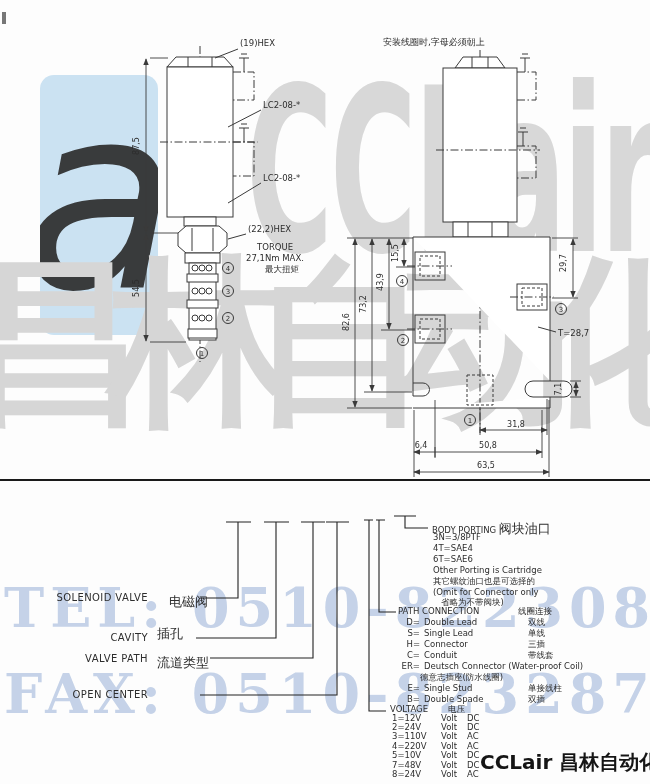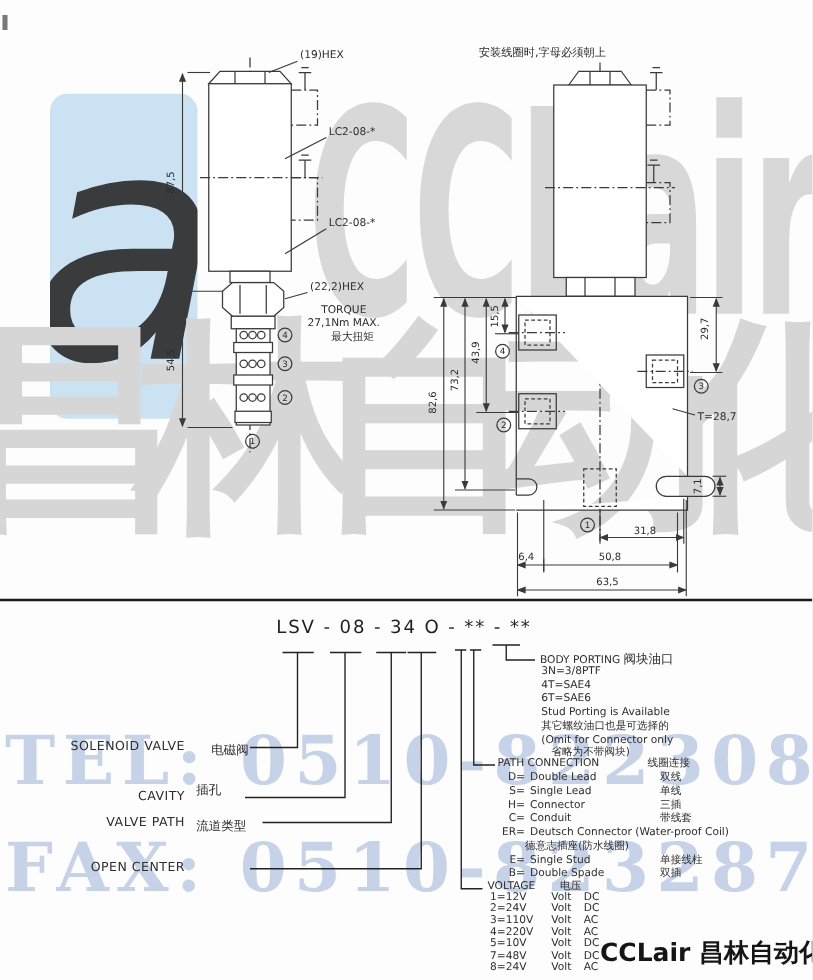--- a/index.html
+++ b/index.html
@@ -8,21 +8,21 @@
   .abs{position:absolute}
   
   .wm-brand{font-weight:bold;color:#d8d8d8;font-size:228px;line-height:1;letter-spacing:-6px;
             transform:scaleX(.52);transform-origin:0 0;white-space:nowrap}
   .wm-cjk{font-weight:bold;color:#d6d6d6;font-size:180px;line-height:1;letter-spacing:-38px;white-space:nowrap}
   .wm-tel{font-family:"DejaVu Serif",serif;font-weight:bold;font-size:54px;letter-spacing:6px;
           color:#9db4d9;opacity:.58;white-space:nowrap}
   .logo{background:#cbe2f2;border-radius:14px;overflow:hidden}
   
   .en10{font-size:10px;letter-spacing:.4px;white-space:nowrap}
-  .cn9{font-size:10px;white-space:nowrap}
+  .cn9{font-size:13px;white-space:nowrap}
   .s85{font-size:8.5px;white-space:nowrap;line-height:1.15}
   .right{text-align:right}
   .code{font-size:14.5px;letter-spacing:1.5px;color:#1f1f1f;white-space:nowrap;font-weight:500}
   .footer-brand{font-size:20px;font-weight:600;color:#151515;white-space:nowrap}
   .divider{background:#1a1a1a}
   svg{overflow:visible}
   svg text{fill:#2d2d2d;font-family:"DejaVu Sans",sans-serif}
   .ln{stroke:#3a3a3a;stroke-width:1;fill:none}
   .lnf{stroke:#3a3a3a;stroke-width:1;fill:#ffffff}
   .dd{stroke-dasharray:8 2.5 1.5 2.5}
@@ -209,21 +209,20 @@
         <circle class="ln" cx="561" cy="309" r="5.5"></circle>
         <text class="t7" x="561" y="311.5" text-anchor="middle">3</text>
         <circle class="ln" cx="470" cy="420" r="5.5"></circle>
         <text class="t7" x="470" y="422.5" text-anchor="middle">1</text>
       </g>
     </g>
   </svg>
 
   <div class="abs divider" style="left:0;top:479px;width:650px;height:2px"></div>
 
-  <div class="abs code" style="left:221px;top:494px">LSV - 08 - 34 O - ** - **</div>
 
   <svg class="abs" style="left:0;top:480px" width="650" height="304" viewBox="0 0 650 304">
     <g stroke="#222" stroke-width="1.1" fill="none">
       <path d="M226,42 H251 M238,42 V118 H200"></path>
       <path d="M264,42 H289 M276,42 V158 H196"></path>
       <path d="M301,42 H325 M313,42 V178 H210"></path>
       <path d="M326,42 H349 M337,42 V215 H200"></path>
       <path d="M364,40 H373 M369,40 V231 H386"></path>
       <path d="M376,40 H385 M379,40 V132 H396"></path>
       <path d="M394,36 H416 M405,36 V48 H428"></path>
@@ -239,21 +238,21 @@
   <div class="abs en10 right" style="left:18px;top:689px;width:130px">OPEN CENTER</div>
 
   <div>
     <div class="abs s85" style="left:432px;top:522px">
       <span>BODY PORTING</span>
       <span class="cn9">阀块油口</span>
     </div>
     <div class="abs s85" style="left:433px;top:533px">3N=3/8PTF</div>
     <div class="abs s85" style="left:433px;top:544px">4T=SAE4</div>
     <div class="abs s85" style="left:433px;top:555px">6T=SAE6</div>
-    <div class="abs s85" style="left:433px;top:566px">Stud Porting is Available</div>
+    <div class="abs s85" style="left:433px;top:566px">Other Porting is Cartridge</div>
     <div class="abs s85" style="left:433px;top:577px">其它螺纹油口也是可选择的</div>
     <div class="abs s85" style="left:433px;top:588px">(Omit for Connector only</div>
     <div class="abs s85" style="left:441px;top:598px">省略为不带阀块)</div>
   </div>
 
   <div>
     <div class="abs s85" style="left:398px;top:607px">
       <span>PATH CONNECTION</span>
     </div>
     <div class="abs s85" style="left:518px;top:607px">线圈连接</div>

